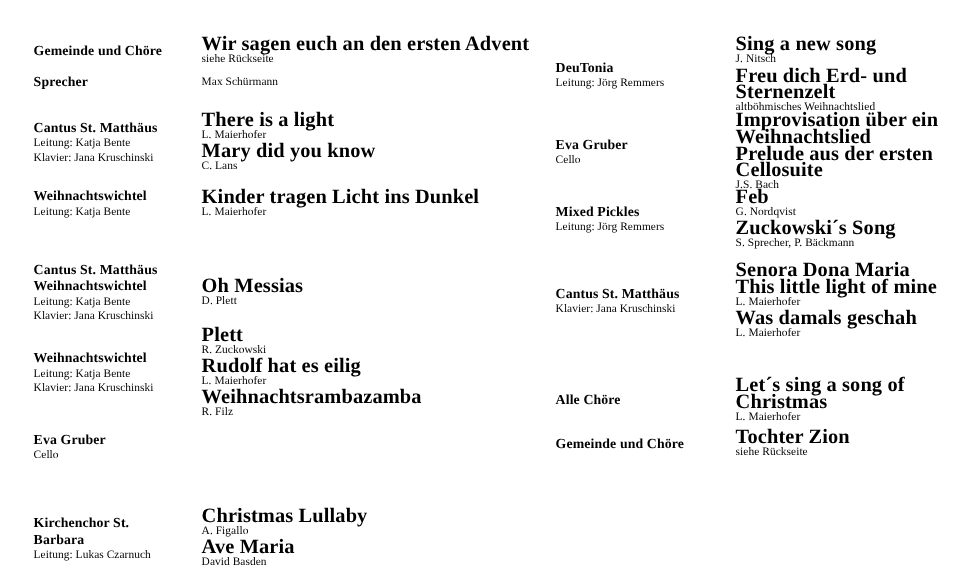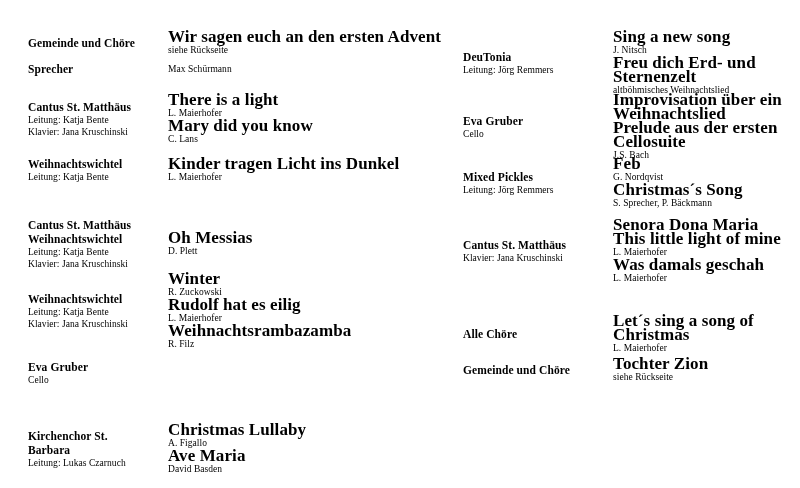--- a/index.html
+++ b/index.html
@@ -133,21 +133,21 @@
           <div class="work-sub">D. Plett</div>
         </div>
       </div>
       <div class="entry" style="position: absolute; top: 272px; left: 28px; right: 0px;">
         <div class="perf">
           <div class="perf-name">Weihnachtswichtel</div>
           <div class="perf-sub">Leitung: Katja Bente</div>
           <div class="perf-sub">Klavier: Jana Kruschinski</div>
         </div>
         <div class="works">
-          <div class="work-title">Winter</div>
+          <div class="work-title">Plett</div>
           <div class="work-sub">R. Zuckowski</div>
           <div class="work-title">Rudolf hat es eilig</div>
           <div class="work-sub">L. Maierhofer</div>
           <div class="work-title">Weihnachtsrambazamba</div>
           <div class="work-sub">R. Filz</div>
         </div>
       </div>
       <div class="entry" style="position: absolute; top: 360px; left: 28px; right: 0px;">
         <div class="perf">
           <div class="perf-name">Eva Gruber</div>
@@ -193,21 +193,21 @@
         </div>
       </div>
       <div class="entry" style="position: absolute; top: 157px; left: 8px; right: 16px;">
         <div class="perf">
           <div class="perf-name">Mixed Pickles</div>
           <div class="perf-sub">Leitung: Jörg Remmers</div>
         </div>
         <div class="works">
           <div class="work-title">Feb</div>
           <div class="work-sub">G. Nordqvist</div>
-          <div class="work-title">Christmas´s Song</div>
+          <div class="work-title">Zuckowski´s Song</div>
           <div class="work-sub">S. Sprecher, P. Bäckmann</div>
         </div>
       </div>
       <div class="entry" style="position: absolute; top: 218px; left: 8px; right: 16px;">
         <div class="perf">
           <div class="perf-name">Cantus St. Matthäus</div>
           <div class="perf-sub">Klavier: Jana Kruschinski</div>
         </div>
         <div class="works">
           <div class="work-title">Senora Dona Maria</div>

